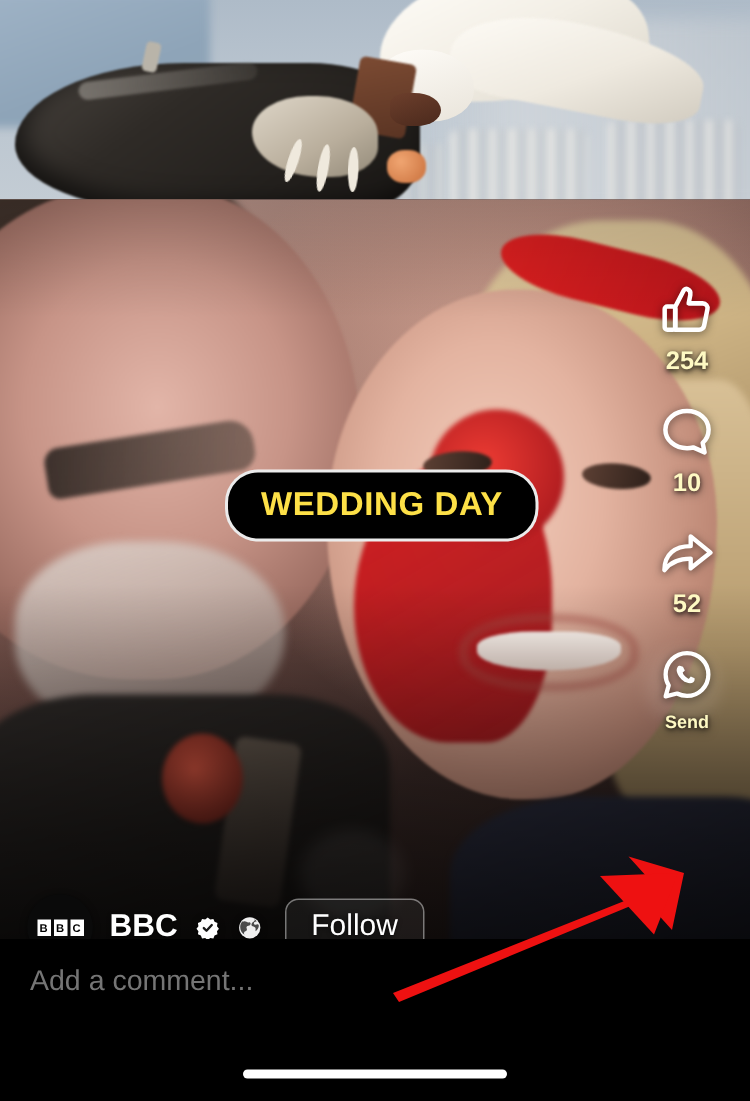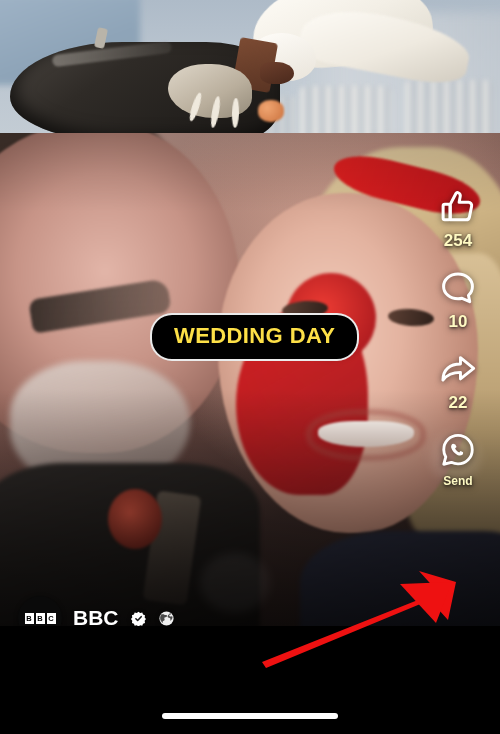--- a/index.html
+++ b/index.html
@@ -387,21 +387,21 @@
         <svg width="38" height="38" viewBox="0 0 24 24" fill="none" stroke="#fff" stroke-width="1.9" stroke-linejoin="round">
           <path d="M12 3.2 C6.9 3.2 2.9 6.7 2.9 11 C2.9 15.3 6.9 18.8 12 18.8 C12.9 18.8 13.8 18.7 14.6 18.5 L19.4 20.6 L18.6 16.6 C20.2 15.2 21.1 13.2 21.1 11 C21.1 6.7 17.1 3.2 12 3.2 Z"></path>
         </svg>
         <span class="count">10</span>
       </div>
 
       <div class="action">
         <svg width="40" height="38" viewBox="0 0 26 24" fill="none" stroke="#fff" stroke-width="1.9" stroke-linejoin="round" stroke-linecap="round">
           <path d="M3.2 19.2 C3.2 12.2 7.8 8.8 14.6 8.8 L14.6 4.6 L23.2 11.6 L14.6 18.4 L14.6 14.2 C9.2 14.2 5.8 15.8 3.2 19.2 Z"></path>
         </svg>
-        <span class="count">22</span>
+        <span class="count">52</span>
       </div>
 
       <div class="action">
         <svg width="38" height="38" viewBox="0 0 24 24" fill="none" stroke="#fff" stroke-width="1.8" stroke-linejoin="round">
           <path d="M12 2.8 C7.0 2.8 3.0 6.8 3.0 11.8 C3.0 13.5 3.5 15.1 4.3 16.4 L3.0 21.0 L7.8 19.8 C9.0 20.4 10.5 20.8 12 20.8 C17.0 20.8 21.0 16.8 21.0 11.8 C21.0 6.8 17.0 2.8 12 2.8 Z"></path>
           <path d="M9.0 8.1 C8.6 8.1 8.2 8.3 8.0 8.7 C7.7 9.2 7.5 9.9 7.8 10.8 C8.3 12.4 9.8 14.3 11.6 15.1 C12.9 15.7 13.9 15.6 14.5 15.2 C14.9 14.9 15.2 14.4 15.2 14.0 L15.2 13.4 L13.6 12.6 L12.8 13.6 C12.8 13.6 11.7 13.2 10.9 12.2 C10.3 11.5 10.2 10.9 10.2 10.9 L11.1 10.1 L10.3 8.5 Z" fill="#fff" stroke="none"></path>
         </svg>
         <span class="count send-label">Send</span>
       </div>
 
@@ -416,24 +416,28 @@
       <span id="username">BBC</span>
       <svg class="badge-icon" width="17" height="17" viewBox="0 0 24 24">
         <path d="M12 1.5 l2.6 2.0 3.2-.5 1.2 3.0 3.0 1.2-.5 3.2 2.0 2.6-2.0 2.6.5 3.2-3.0 1.2-1.2 3.0-3.2-.5-2.6 2.0-2.6-2.0-3.2.5-1.2-3.0-3.0-1.2.5-3.2-2.0-2.6 2.0-2.6-.5-3.2 3.0-1.2 1.2-3.0 3.2.5z" fill="#fff" transform="scale(.92) translate(1,1)"></path>
         <path d="M8.3 12.3 l2.5 2.5 5.0-5.4" fill="none" stroke="#1a1a1a" stroke-width="2.2" stroke-linecap="round" stroke-linejoin="round"></path>
       </svg>
       <svg class="badge-icon" width="17" height="17" viewBox="0 0 24 24">
         <circle cx="12" cy="12" r="10" fill="#efefef"></circle>
         <path d="M6.5 6.0 c2.0-.4 3.0 1.4 4.6 1.0 1.4-.4 2.2 1.0 1.4 2.2 -.8 1.2-2.6.6-3.4 1.8 -.7 1.0 .6 2.0 .2 3.2 -.4 1.2-2.0 1.0-2.6 2.2 -.4 .8 .1 1.6 .6 2.2 -2.6-1.4-4.3-4.2-4.3-7.4 0-2.0 .7-3.8 1.9-5.2z" fill="#4a4a4a"></path>
         <path d="M15.4 3.3 c1.3 .6 2.4 1.5 3.2 2.6 -.9 .5-2.0 .4-2.6 1.3 -.5 .8 .2 1.7 1.0 1.9 1.1 .3 2.0-.6 2.9-.2 .6 .3 .7 1.1 .6 1.8 -.3 1.9-1.4 3.6-3.0 4.6 -.3-1.2 .4-2.6-.4-3.6 -.8-1.0-2.4-.6-3.2-1.6 -.7-.9-.1-2.2 .6-3.0 .8-.9 2.0-1.4 2.3-2.5 .1-.5-.1-1.0-.4-1.3z" fill="#4a4a4a"></path>
       </svg>
+      <div id="follow-btn">Follow</div>
     </div>
 
   </div>
 
+  <div id="comment-bar">
+    <input id="comment-input" type="text" placeholder="Add a comment..." style="">
+  </div>
 
   <div id="home-indicator"></div>
 
   <svg id="annot-arrow" viewBox="0 0 500 734">
     <polygon points="262,662 438,592 419,571 456,582 448,620 430,600 266,668" fill="#EE1111"></polygon>
     <polygon points="400,584 452,582 436,623" fill="#EE1111"></polygon>
   </svg>
 
 </div>
 

